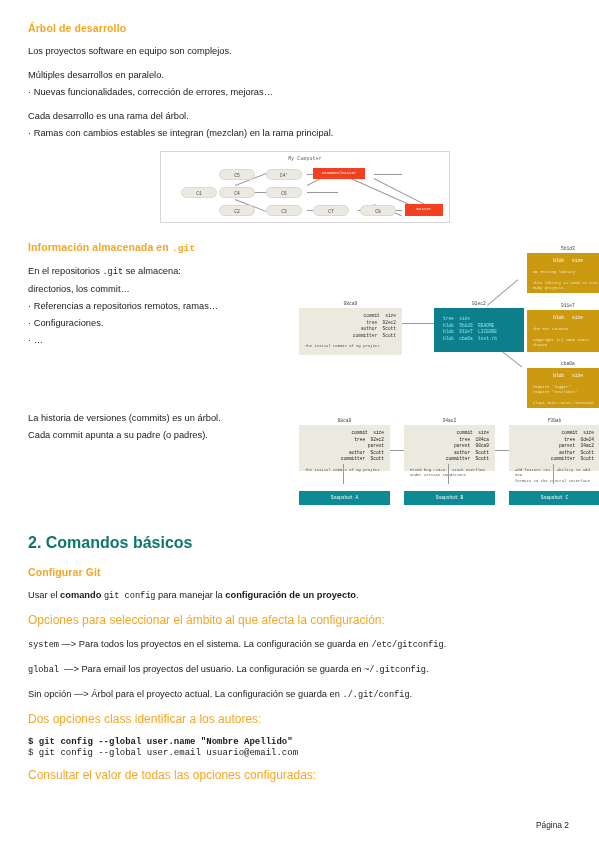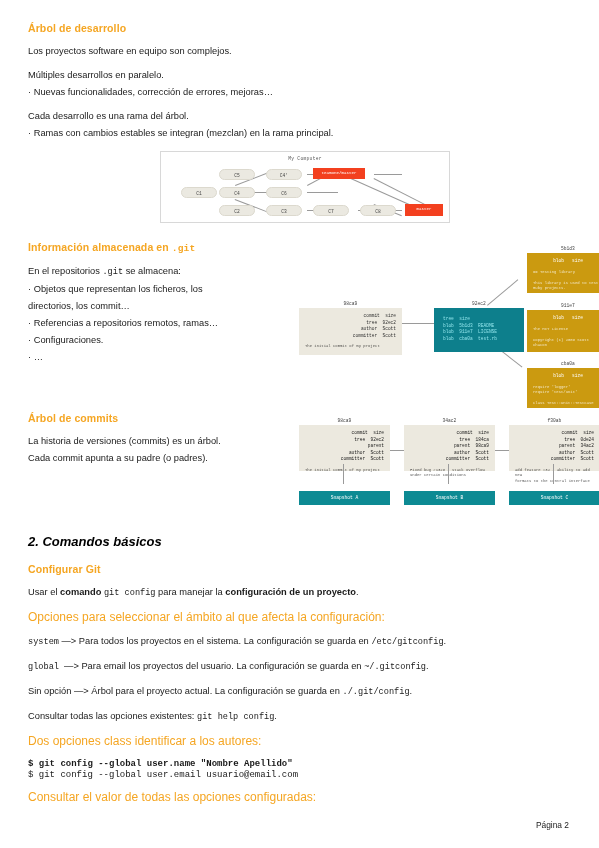--- a/index.html
+++ b/index.html
@@ -15,24 +15,23 @@
   .page { position:relative; width:599px; height:848px; padding: 22px 26px 0 28px; }
 
   .h-sub {
     color: #F5A623;
     font-weight: bold;
     font-size: 10.5px;
     margin: 0 0 11px 0;
     letter-spacing: .1px;
   }
   .h-sec {
-    color: #000000;
+    color: #0f766e;
     font-weight: bold;
-    font-style: italic;
-    font-size: 13px;
+    font-size: 16px;
     margin: 0 0 14px 0;
   }
   p.body {
     font-size: 9.3px;
     line-height: 13px;
     margin: 0 0 11px 0;
     color: #1a1a1a;
   }
   p.body.tight { margin-bottom: 4px; }
   .mono { font-family: "Liberation Mono", monospace; font-size: 8.6px; }
@@ -147,21 +146,20 @@
   </div>
 
   <div class="row">
     <div class="col-left">
       <h2 class="h-sub">
         <span>Información almacenada en </span><span class="mono" style="font-size:9.6px;">.git</span>
       </h2>
       <p class="body tight">
         <span>En el repositorios </span><span class="mono">.git</span><span> se almacena:</span>
       </p>
-      <p class="body tight">· Objetos que representan los ficheros, los</p>
       <p class="body tight">   directorios, los commit…</p>
       <p class="body tight">· Referencias a repositorios remotos, ramas…</p>
       <p class="body tight">· Configuraciones.</p>
       <p class="body tight">· …</p>
     </div>
 
     <div class="col-right">
 
       <div class="diag2">
 
@@ -224,21 +222,20 @@
 
 class Test::Unit::TestCase</div>
           </div>
         </div>
       </div>
     </div>
   </div>
 
   <div class="row" style="margin-top:4px;">
     <div class="col-left">
-      <h2 class="h-sub">Árbol de commits</h2>
       <p class="body tight">La historia de versiones (commits) es un árbol.</p>
       <p class="body">Cada commit apunta a su padre (o padres).</p>
     </div>
     <div class="col-right">
 
       <div class="diag3">
         <div class="edge" style="left:91px; top:38px; width:18px;"></div>
         <div class="edge" style="left:196px; top:38px; width:18px;"></div>
 
         <div class="objbox" style="left:0px; top:6px; width:91px;">
@@ -303,23 +300,20 @@
     </p>
 
     <p class="body">
       <span class="mono">global </span><span> —&gt; </span><span>Para email los proyectos del usuario. La configuración se guarda en </span><span class="mono">~/.gitconfig</span><span>.</span>
     </p>
 
     <p class="body">
       <span>Sin opción</span><span> —&gt; </span><span>Árbol para el proyecto actual. La configuración se guarda en </span><span class="mono">./.git/config</span><span>.</span>
     </p>
 
-    <p class="body">
-      <span>Consultar todas las opciones existentes: </span><span class="mono">git help config</span><span>.</span>
-    </p>
 
     <p class="orange-txt">Dos opciones class identificar a los autores:</p>
 
     <p class="mono" style="margin:0 0 1px 0; font-weight:bold; font-size:9px;">$ git config --global user.name "Nombre Apellido"</p>
     <p class="mono" style="margin:0 0 11px 0; font-weight:normal; font-size:9px;">$ git config --global user.email usuario@email.com</p>
 
     <p class="orange-txt">Consultar el valor de todas las opciones configuradas:</p>
   </div>
 
   <div class="footer">Página 2</div>

